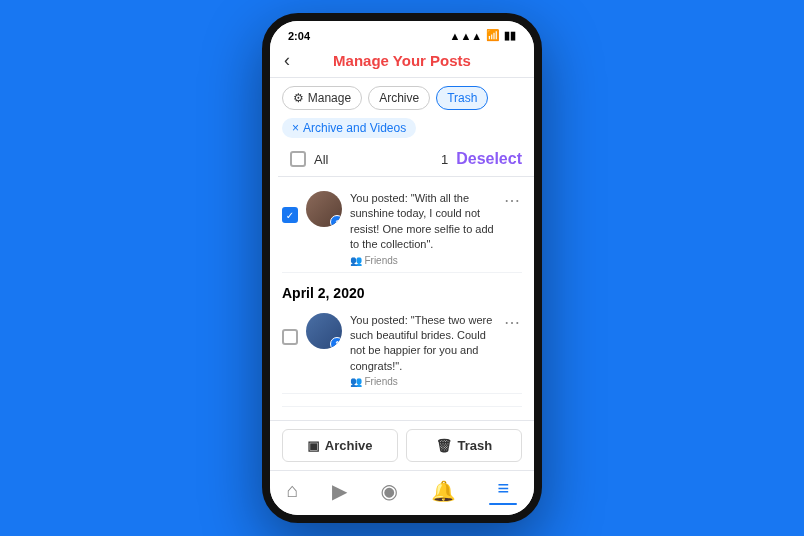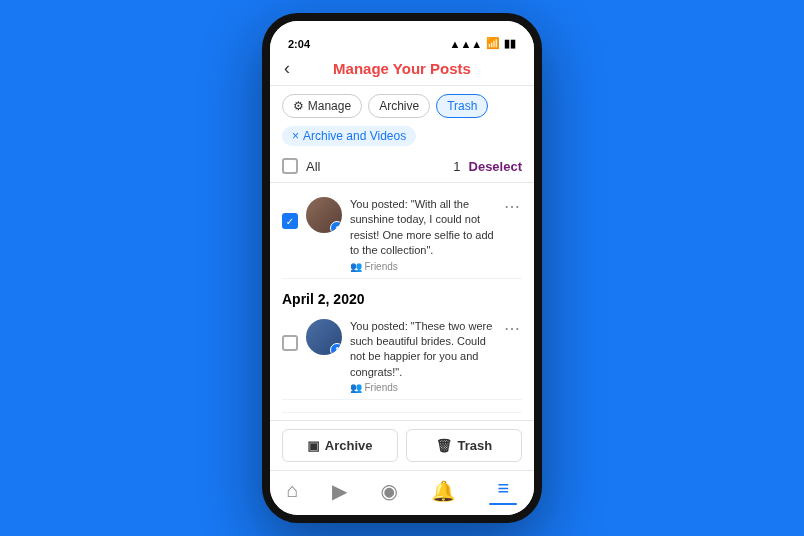--- a/index.html
+++ b/index.html
@@ -23,21 +23,21 @@
       display: flex;
       flex-direction: column;
       position: relative;
       box-shadow: 0 20px 60px rgba(0,0,0,0.4);
     }
     .status-bar {
       background: #fff;
       display: flex;
       justify-content: space-between;
       align-items: center;
-      padding: 16px 18px 4px;
+      padding: 8px 18px 4px;
       font-size: 11px;
       font-weight: 600;
     }
     .status-icons {
       display: flex;
       gap: 4px;
       align-items: center;
     }
     .header {
       background: #fff;
@@ -102,20 +102,21 @@
       padding: 3px 10px;
       font-size: 12px;
       font-weight: 500;
     }
     .select-row {
       display: flex;
       align-items: center;
       padding: 4px 12px 8px;
       border-bottom: 1px solid #e4e6eb;
       gap: 8px;
+      margin-left: 8px;
     }
     .checkbox {
       width: 16px;
       height: 16px;
       border: 2px solid #aaa;
       border-radius: 3px;
       background: #fff;
     }
     .checkbox.checked {
       background: #1877F2;
@@ -129,22 +130,22 @@
     .select-label {
       font-size: 13px;
       color: #333;
       flex: 1;
     }
     .select-count {
       font-size: 13px;
       color: #333;
     }
     .deselect-btn {
-      font-size: 13px;
-      color: #701a75;
+      font-size: 16px;
+      color: #8b5cf6;
       font-weight: 600;
     }
     .posts-area {
       flex: 1;
       overflow: hidden;
     }
     .date-group {
       padding: 8px 12px 4px;
     }
     .date-label {

